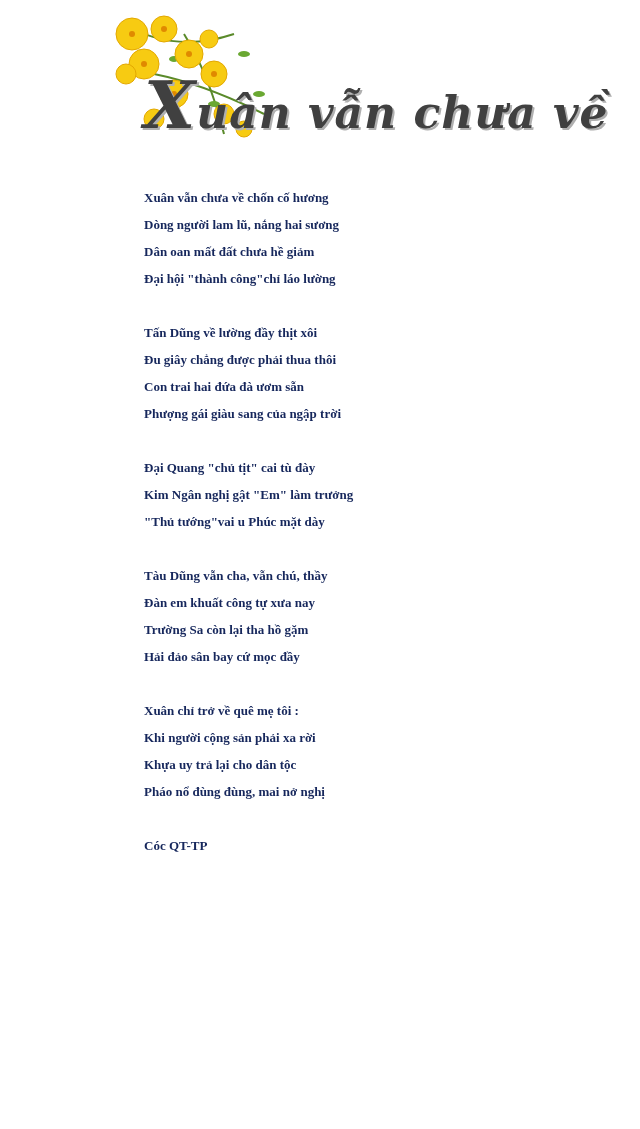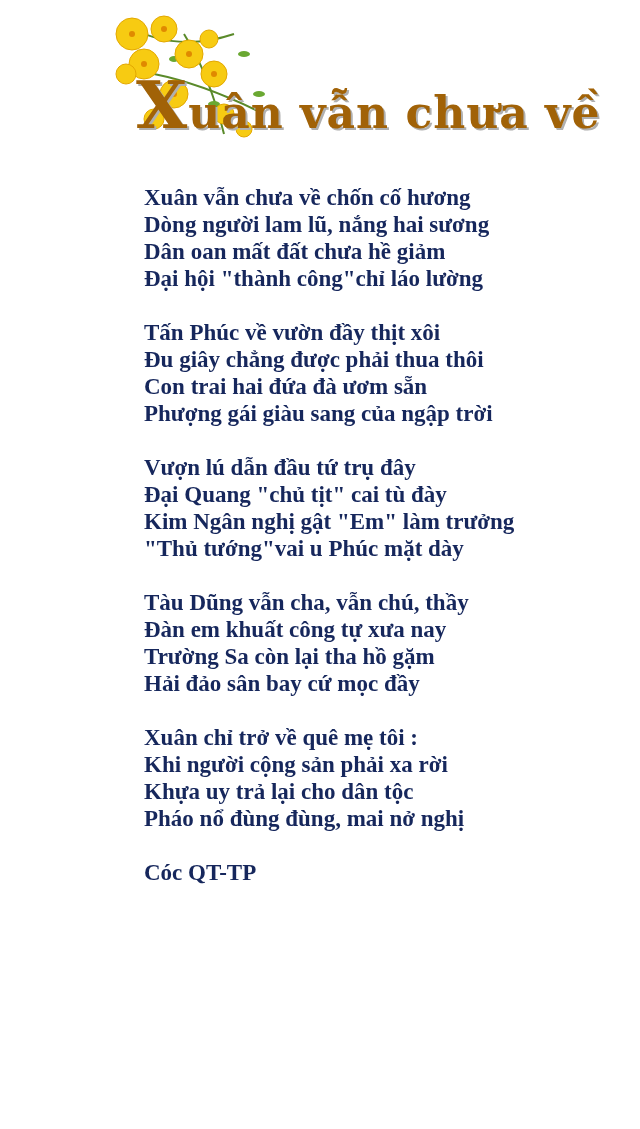--- a/index.html
+++ b/index.html
@@ -1,30 +1,30 @@
 <!DOCTYPE html>
 <html><head>
   <meta charset="utf-8">
   <style>
     html, body { margin: 0; padding: 0; background: #ffffff; }
     body { width: 640px; height: 1129px; position: relative; overflow: hidden; }
     .banner { position: absolute; left: 114px; top: 14px; width: 390px; height: 124px; }
     .banner-flowers { position: absolute; left: 0; top: 0; width: 160px; height: 124px; }
     .banner-title {
-      position: absolute; left: 22px; top: 52px;
-      font-family: "DejaVu Serif", serif; font-weight: bold;
-      font-size: 44px; color: #a16207; letter-spacing: 1px;
+      position: absolute; left: 30px; top: 52px;
+      font-family: "DejaVu Serif", serif; font-style: italic; font-weight: bold;
+      font-size: 44px; color: #404040; letter-spacing: 1px;
       text-shadow: 2px 2px 0 #b0b0b0;
       white-space: nowrap;
     }
     .banner-title .big-x { font-size: 66px; }
     .poem {
       position: absolute; left: 144px; top: 184px;
       font-family: "Liberation Serif", serif; font-weight: bold;
-      font-size: 23px; line-height: 27px; color: #16275c;
+      font-size: 13px; line-height: 27px; color: #16275c;
     }
     .stanza { margin-bottom: 27px; }
     .line { white-space: nowrap; }
     .author { margin-top: 12px; }
   </style>
 </head>
 <body>
 
 <div class="banner">
   <svg class="banner-flowers" viewBox="0 0 160 124">
@@ -65,27 +65,26 @@
 </div>
 
 <div class="poem">
   <div class="stanza">
     <div class="line">Xuân vẫn chưa về chốn cố hương</div>
     <div class="line">Dòng người lam lũ, nắng hai sương</div>
     <div class="line">Dân oan mất đất chưa hề giảm</div>
     <div class="line">Đại hội "thành công"chỉ láo lường</div>
   </div>
   <div class="stanza">
-    <div class="line">Tấn Phúc về vườn đầy thịt xôi</div>
+    <div class="line">Tấn Dũng về lường đầy thịt xôi</div>
     <div class="line">Đu giây chẳng được phải thua thôi</div>
     <div class="line">Con trai hai đứa đà ươm sẵn</div>
     <div class="line">Phượng gái giàu sang của ngập trời</div>
   </div>
   <div class="stanza">
-    <div class="line">Vượn lú dẫn đầu tứ trụ đây</div>
     <div class="line">Đại Quang "chủ tịt" cai tù đày</div>
     <div class="line">Kim Ngân nghị gật "Em" làm trưởng</div>
     <div class="line">"Thủ tướng"vai u Phúc mặt dày</div>
   </div>
   <div class="stanza">
     <div class="line">Tàu Dũng vẫn cha, vẫn chú, thầy</div>
     <div class="line">Đàn em khuất công tự xưa nay</div>
     <div class="line">Trường Sa còn lại tha hồ gặm</div>
     <div class="line">Hải đảo sân bay cứ mọc đầy</div>
   </div>

